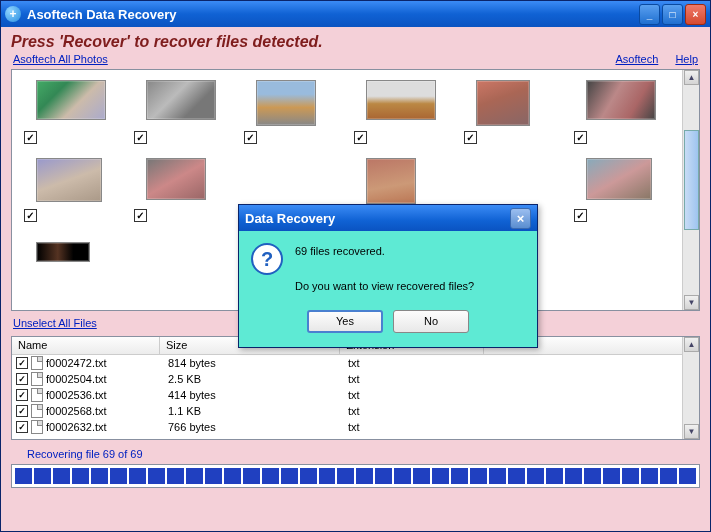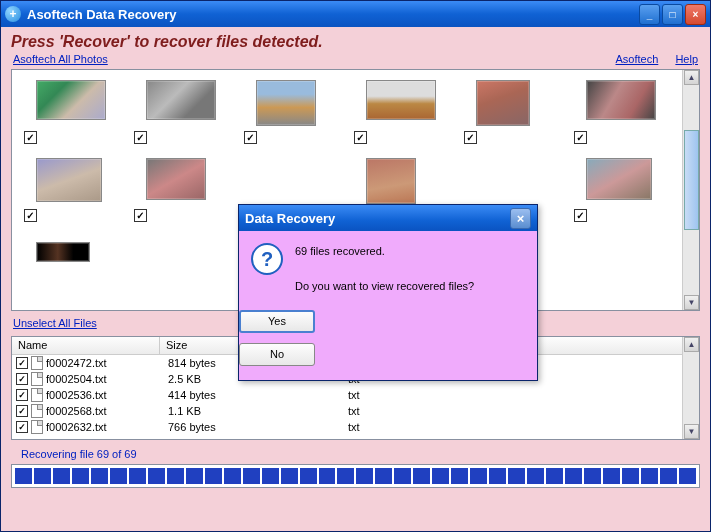--- a/index.html
+++ b/index.html
@@ -110,53 +110,53 @@
 .fc.size { width: 180px; }
 .fc.ext { width: 144px; }
 .row-cb {
   width: 12px; height: 12px; border: 1px solid #333; background: #fff;
   display: flex; align-items: center; justify-content: center; font-size: 9px; flex-shrink: 0;
 }
 .row-cb::after { content: "✓"; font-weight: bold; }
 .file-icon { width: 12px; height: 14px; background: #fff; border: 1px solid #888; position: relative; flex-shrink: 0; }
 .file-icon::before { content:""; position:absolute; top:0; right:0; width:4px; height:4px; background:#ddd; border-left:1px solid #888; border-bottom:1px solid #888; }
 
-.status { padding: 4px 12px 2px 20px; color: #0020c0; font-size: 11px; }
+.status { padding: 4px 12px 2px 26px; color: #0020c0; font-size: 11px; }
 
 .progress-wrap {
   margin: 2px 10px; background: #fff; border: 1px solid #8890a0; height: 24px; padding: 3px;
   display: flex; gap: 2px;
 }
 .prog-seg { flex: 1; background: #2040c0; }
 
 
 .dialog {
   position: absolute; left: 238px; top: 204px; width: 300px;
-  background: #f0abfc; border: 1px solid #0a246a;
+  background: #5eead4; border: 1px solid #0a246a;
   box-shadow: 2px 2px 6px rgba(0,0,0,0.3);
   font-family: Tahoma, sans-serif;
 }
 .dlg-title {
   height: 26px; background: linear-gradient(to bottom,#3b8bf5 0%,#1062d4 60%,#0a53c1 100%);
   color: #fff; font-weight: bold; font-size: 13px; display: flex; align-items: center; padding: 0 6px;
 }
 .dlg-title .t { flex: 1; }
 .dlg-close {
   width: 21px; height: 21px; border-radius: 3px;
   background: linear-gradient(to bottom,#9bbef0,#5a8ed0); border:1px solid #3a6ab0;
   display:flex;align-items:center;justify-content:center;color:#fff;font-weight:bold;cursor:pointer;
 }
 .dlg-body { padding: 12px 12px 4px 12px; display: flex; gap: 12px; }
 .dlg-icon {
   width: 32px; height: 32px; border-radius: 50%; border: 2px solid #2060c0;
   background: #fff; display:flex;align-items:center;justify-content:center;
   color: #2060c0; font-size: 20px; font-weight: bold; flex-shrink: 0;
 }
 .dlg-text { font-size: 11px; line-height: 1.6; }
-.dlg-btns { display: flex; justify-content: center; gap: 10px; padding: 10px 0 14px 0; flex-direction: column; }
+.dlg-btns { display: flex; justify-content: center; gap: 10px; padding: 10px 0 14px 0; }
 .dlg-btn {
   width: 76px; height: 23px; background: linear-gradient(to bottom,#fdfdfd,#e8e8e8);
   border: 1px solid #888; border-radius: 3px; font-size: 11px; cursor: pointer;
 }
 .dlg-btn.default { border: 2px solid #4a80d0; }
 </style>
 </head>
 <body>
 
 <div class="window">

